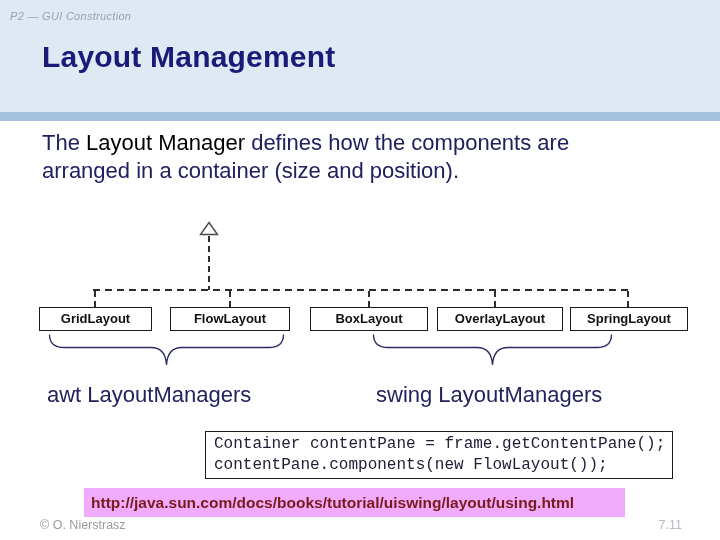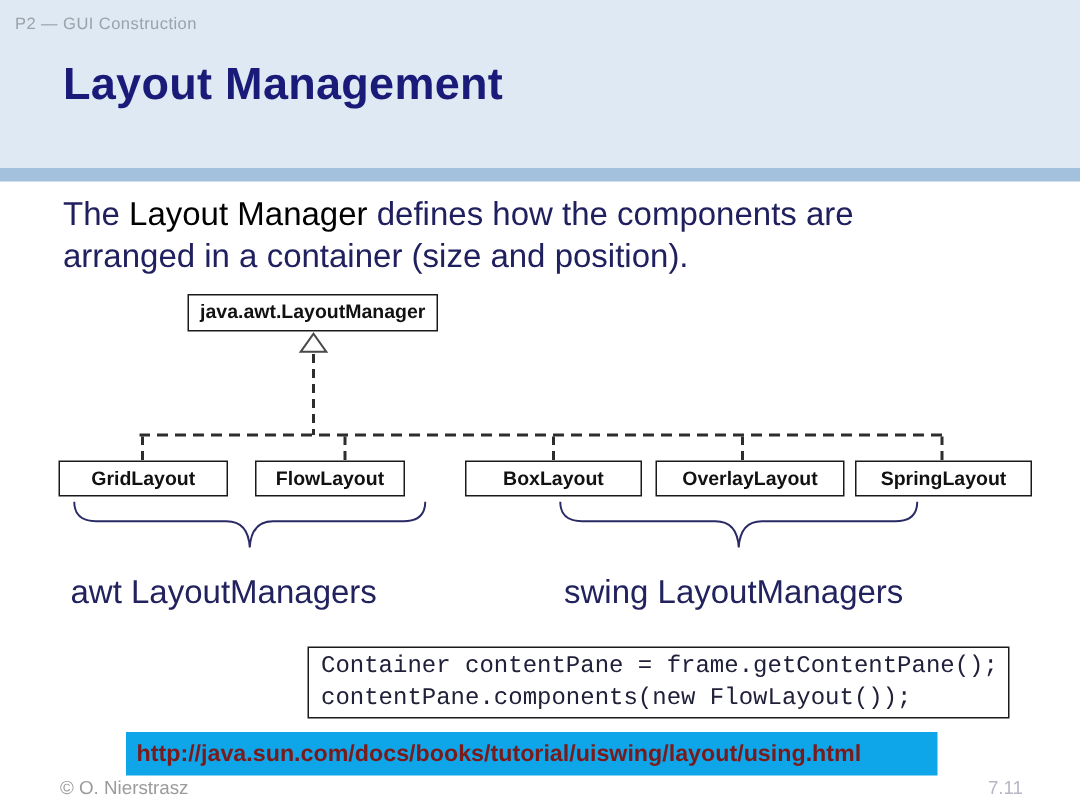--- a/index.html
+++ b/index.html
@@ -5,21 +5,21 @@
   html,body { margin:0; padding:0; background:#555; }
   .slide {
     position:relative; width:720px; height:540px; margin:0 auto;
     background:#ffffff; overflow:hidden;
     font-family:"Liberation Sans", sans-serif;
   }
   .band { position:absolute; left:0; top:0; width:720px; height:112px; background:#dee9f3; }
   .bar  { position:absolute; left:0; top:112px; width:720px; height:9px; background:#a3c0dc; }
   .kicker {
     position:absolute; left:10px; top:10px;
-    font-size:11px; color:#9aa2aa; letter-spacing:0.3px;
+    font-size:11px; color:#9aa2aa; letter-spacing:0.3px;font-style:italic;
   }
   .title {
     position:absolute; left:42px; top:40px; margin:0;
     font-size:30px; font-weight:bold; color:#1a1a78; letter-spacing:0.2px;
   }
   .body-text {
     position:absolute; left:42px; top:129px;
     font-size:22px; line-height:28px; color:#20205f;
   }
   .maroon { color:#000000; }
@@ -46,21 +46,21 @@
     position:absolute; font-size:22px; color:#22225e; white-space:nowrap;text-align:right;
   }
   .code2 {
     position:absolute; left:205px; top:431px; width:468px; height:48px;
     box-sizing:border-box; border:1.5px solid #1a1a1a; background:#fff;
     font-family:"Liberation Mono", monospace; font-size:16px; color:#20203a;
     line-height:21px; padding:2px 8px; white-space:pre;
   }
   .link-strip {
     position:absolute; left:84px; top:488px; width:541px; height:29px;
-    background:#0ea5e9; color:#7a1a1a; font-weight:bold; font-size:15.5px;
+    background:#f0abfc; color:#7a1a1a; font-weight:bold; font-size:15.5px;
     line-height:29px; padding-left:7px; box-sizing:border-box; white-space:nowrap;
     cursor:pointer;
   }
   .footer-left  { position:absolute; left:40px;  top:518px; font-size:12.5px; color:#9b9b9b; }
   .footer-right { position:absolute; right:38px; top:518px; font-size:12.5px; color:#b7b7c6; }
 </style>
 </head>
 <body>
 
 <div class="slide">
@@ -69,38 +69,37 @@
   <div class="bar"></div>
 
   <div class="kicker">P2 — GUI Construction</div>
   <h1 class="title">Layout Management</h1>
 
   <div class="body-text">
     <span>The </span><span class="maroon">Layout Manager</span><span> defines how the components are</span><br>
     <span>arranged in a container (size and position).</span>
   </div>
 
-  <div class="dbox" style="left:125px; top:196px; width:167px; height:25px; line-height:22px;">java.awt.LayoutManager</div>
 
   <svg class="tri" width="20" height="15" viewBox="0 0 20 15">
     <polygon points="10,1.5 18.5,13.5 1.5,13.5" fill="#ffffff" stroke="#4a4a4a" stroke-width="1.4"></polygon>
   </svg>
 
   <div class="vdash" style="left:208px; top:236px; height:54px;"></div>
 
 
   <div class="hdash" style="left:93px; top:289px; width:536px;"></div>
   <div class="vdash" style="left:94px;  top:291px; height:16px;"></div>
   <div class="vdash" style="left:229px; top:291px; height:16px;"></div>
   <div class="vdash" style="left:368px; top:291px; height:16px;"></div>
   <div class="vdash" style="left:494px; top:291px; height:16px;"></div>
   <div class="vdash" style="left:627px; top:291px; height:16px;"></div>
 
   <div class="dbox" style="left:39px;  top:307px; width:113px; height:24px; line-height:21px;">GridLayout</div>
-  <div class="dbox" style="left:170px; top:307px; width:100px; height:24px; line-height:21px;">FlowLayout</div>
+  <div class="dbox" style="left:170px; top:307px; width:120px; height:24px; line-height:21px;">FlowLayout</div>
   <div class="dbox" style="left:310px; top:307px; width:118px; height:24px; line-height:21px;">BoxLayout</div>
   <div class="dbox" style="left:437px; top:307px; width:126px; height:24px; line-height:21px;">OverlayLayout</div>
   <div class="dbox" style="left:570px; top:307px; width:118px; height:24px; line-height:21px;">SpringLayout</div>
 
   <svg class="brace" style="left:48px; top:334px;" width="237" height="33" viewBox="0 0 237 33">
     <path d="M1.5,0.5 Q1.5,13.5 16,13.5 L103,13.5 Q117.5,13.5 118.5,31 Q119.5,13.5 134,13.5 L221,13.5 Q235.5,13.5 235.5,0.5" fill="none" stroke="#2a2a66" stroke-width="1.3"></path>
   </svg>
   <svg class="brace" style="left:372px; top:334px;" width="241" height="33" viewBox="0 0 241 33">
     <path d="M1.5,0.5 Q1.5,13.5 16,13.5 L105,13.5 Q119.5,13.5 120.5,31 Q121.5,13.5 136,13.5 L225,13.5 Q239.5,13.5 239.5,0.5" fill="none" stroke="#2a2a66" stroke-width="1.3"></path>
   </svg>

